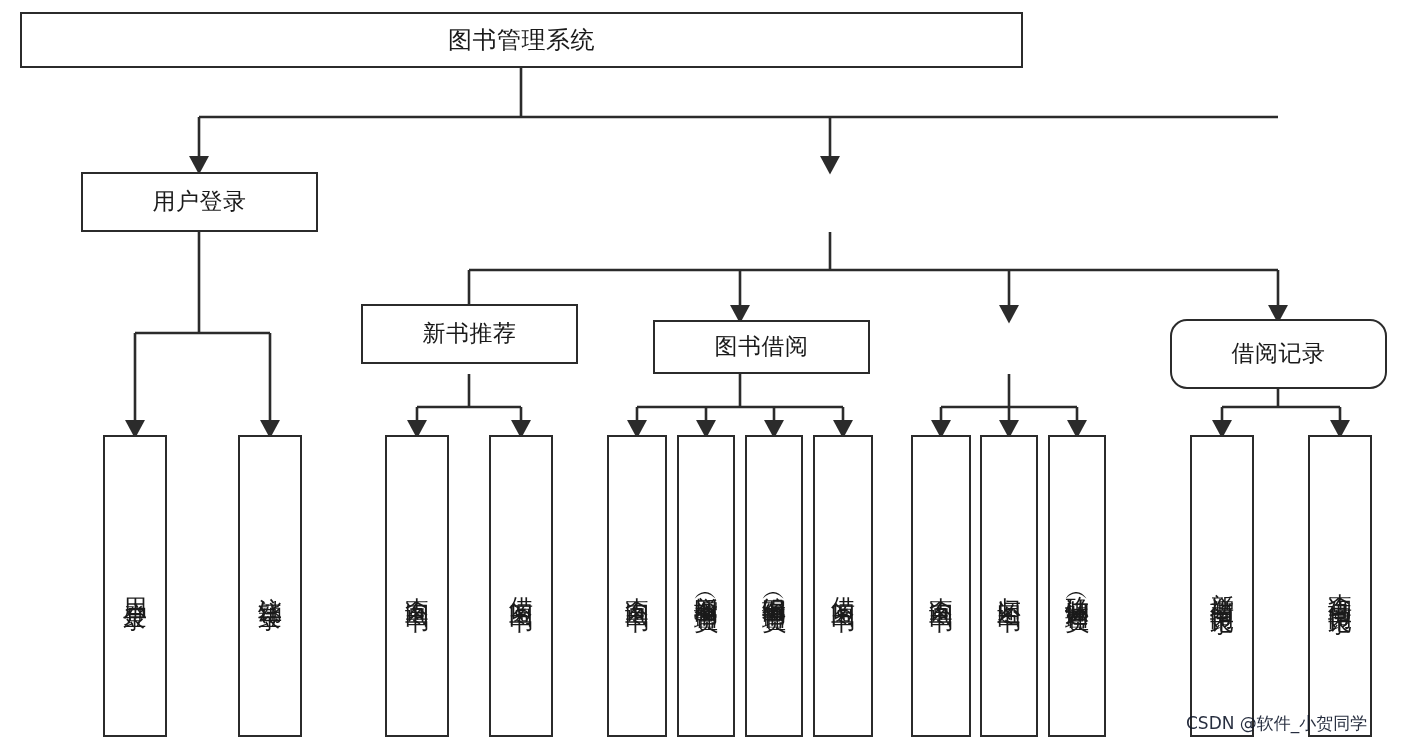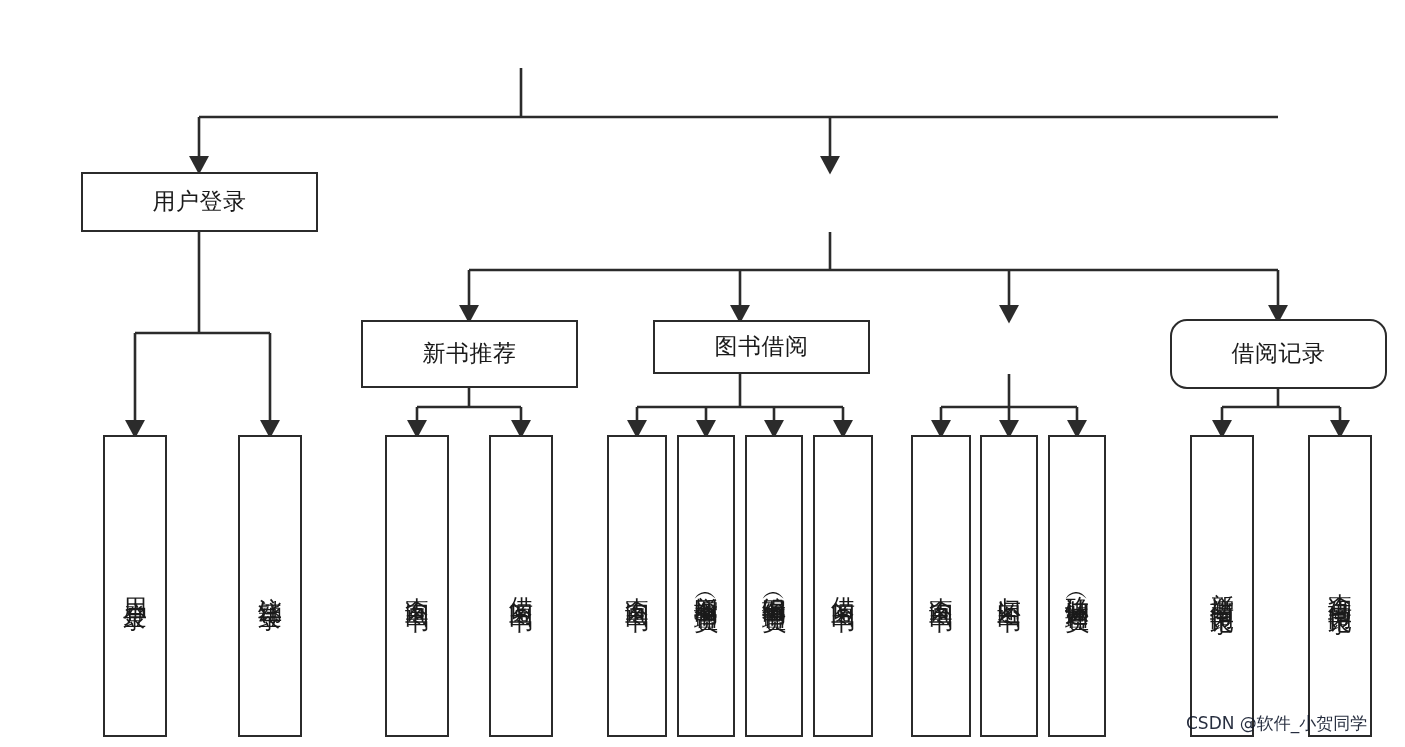--- a/index.html
+++ b/index.html
@@ -128,27 +128,30 @@
       <path d="M1009,407 L1009,428" marker-end="url(#arrowhead)"></path>
       <path d="M1077,407 L1077,428" marker-end="url(#arrowhead)"></path>
 
       <path d="M1278,374 L1278,407"></path>
       <path d="M1222,407 L1340,407"></path>
       <path d="M1222,407 L1222,428" marker-end="url(#arrowhead)"></path>
       <path d="M1340,407 L1340,428" marker-end="url(#arrowhead)"></path>
     </g>
   </svg>
 
+  <div class="node horiz root" style="left:20px; top:12px; width:1003px; height:56px;">
+    <span class="node-label">图书管理系统</span>
+  </div>
 
   <div class="node horiz" style="left:81px; top:172px; width:237px; height:60px;">
     <span class="node-label">用户登录</span>
   </div>
 
 
-  <div class="node horiz" style="left:361px; top:320px; width:217px; height:68px;">
+  <div class="node horiz" style="left:361px; top:304px; width:217px; height:60px;">
     <span class="node-label">新书推荐</span>
   </div>
 
   <div class="node horiz" style="left:632px; top:320px; width:217px; height:54px;margin-left:21px;">
     <span class="node-label">图书借阅</span>
   </div>
 
 
   <div class="node horiz" style="left:1170px; top:319px; width:217px; height:70px;border-radius:17px;">
     <span class="node-label">借阅记录</span>

